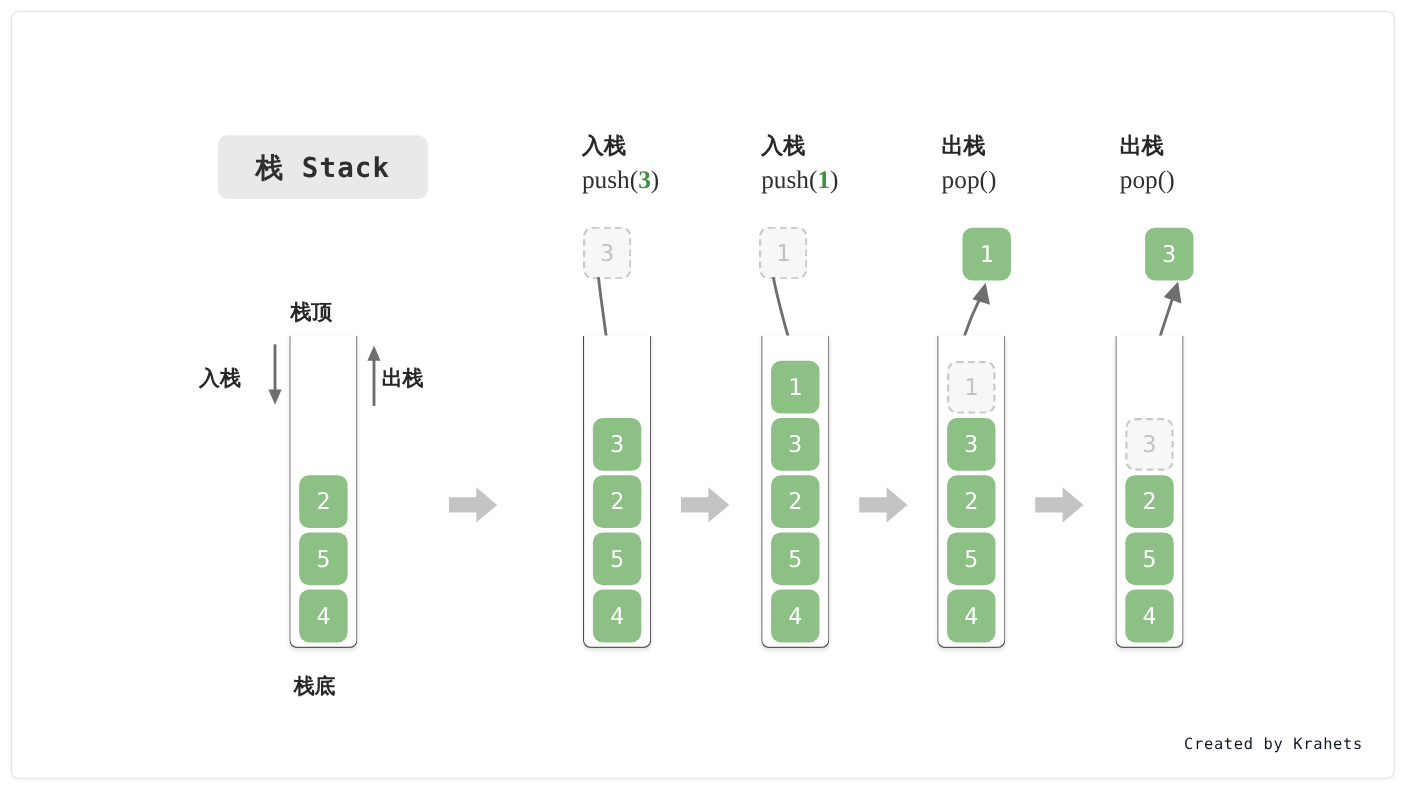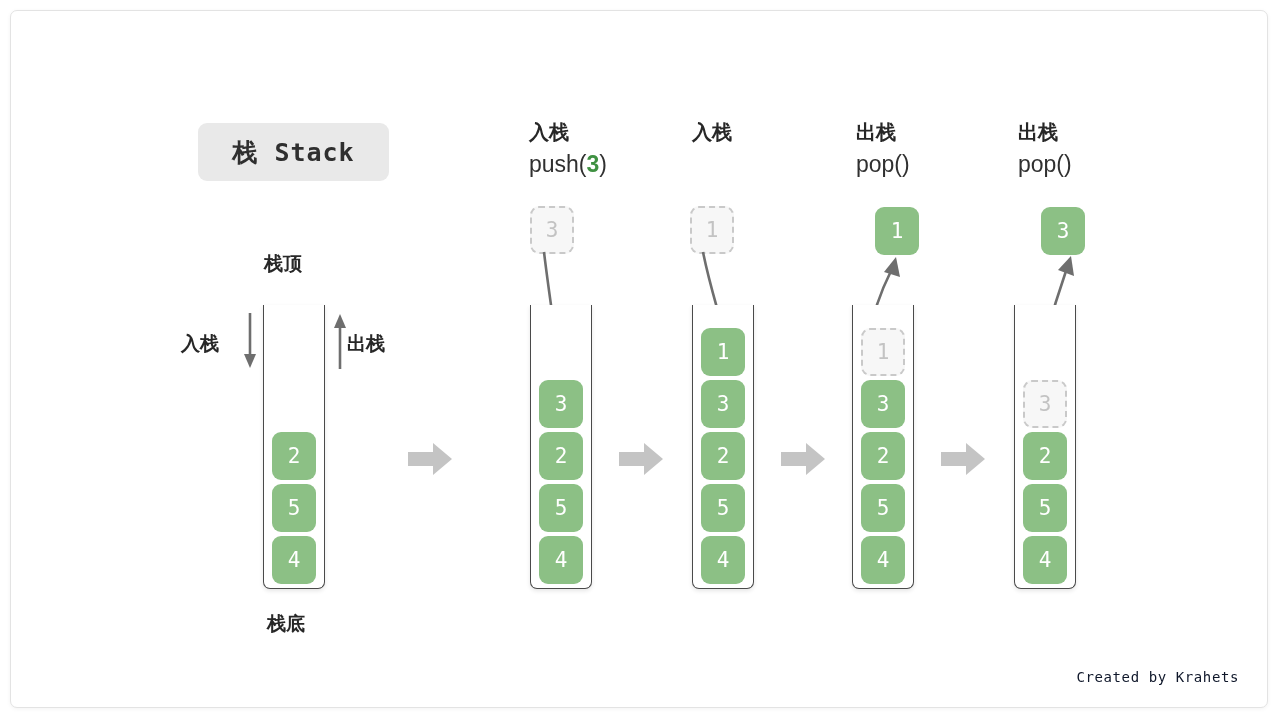--- a/index.html
+++ b/index.html
@@ -52,21 +52,21 @@
 
   
   .cn-label {
     position: absolute;
     color: #272727;
     font-size: 19px;
     font-weight: bold;
     font-family: "DejaVu Sans", "Liberation Sans", sans-serif;
     white-space: nowrap;
   }
-  .top-label { left: 253px; top: 240px; }
+  .top-label { left: 253px; top: 260px; }
   .bottom-label { left: 256px; top: 600px; }
   .push-side-label { left: 170px; top: 320px; }
   .pop-side-label  { left: 336px; top: 320px; }
 
   
   .side-arrow {
     position: absolute;
     width: 22px;
     height: 60px;
   }
@@ -83,21 +83,21 @@
     color: #272727;
     font-size: 20px;
     font-weight: bold;
     font-family: "DejaVu Sans", "Liberation Sans", sans-serif;
     line-height: 30px;
     white-space: nowrap;
   }
   .col-header .op-code {
     color: #303030;
     font-size: 23px;
-    font-family: Liberation Sans, sans-serif;
+    font-family: Liberation Serif, serif;
     line-height: 34px;
     white-space: nowrap;
   }
   .op-code .arg {
     color: #3f9142;
     font-weight: bold;
   }
 
   
   .stack {
@@ -231,20 +231,21 @@
         <div class="cell solid">3</div>
       </div>
     </div>
 
     <svg class="step-arrow" style="left:608px;" viewBox="0 0 44 36">
       <polygon points="0,11 25,11 25,2 44,18 25,34 25,25 0,25" fill="#c4c4c4"></polygon>
     </svg>
 
     <div class="col-header" style="left:681px; top:106px;">
       <div class="op-cn">入栈</div>
+      <div class="op-code"><span>push(</span><span class="arg">1</span><span>)</span></div>
     </div>
 
     <div class="cell ghost float-cell" style="left:679px; top:195px;">1</div>
 
     <svg class="motion-arrow" style="left:668px; top:238px; width:80px; height:90px;" viewBox="0 0 80 90">
       <path d="M24,3 C29,28 35,48 40,66" stroke="#6e6e6e" stroke-width="2.6" fill="none"></path>
       <polygon points="42,80 32,64 49,61" fill="#6e6e6e"></polygon>
     </svg>
 
     <div class="stack" style="left:681px; top:294px;">

